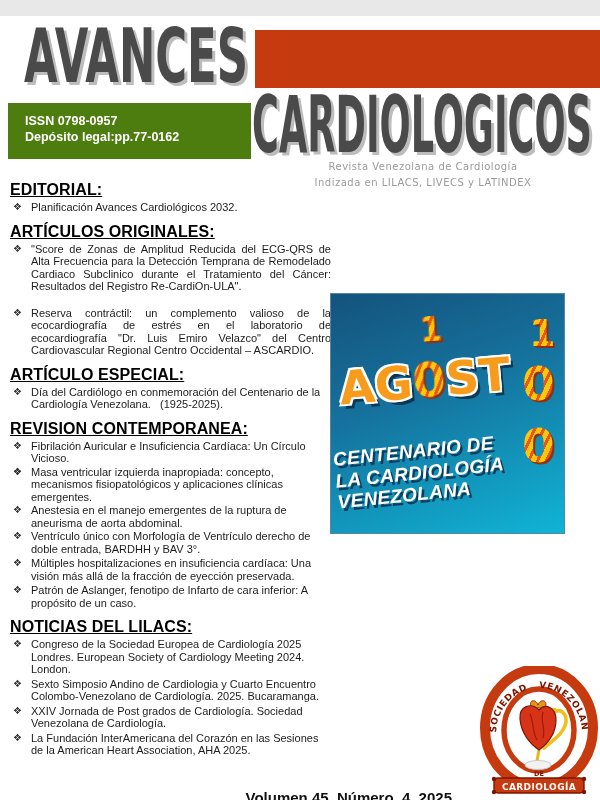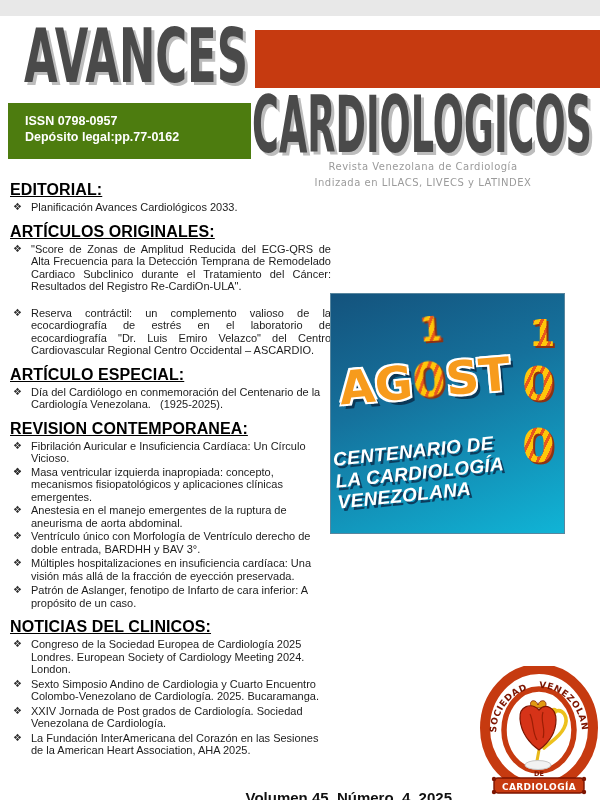--- a/index.html
+++ b/index.html
@@ -85,21 +85,21 @@
   <div class="subtitle">
     <div>Revista Venezolana de Cardiología</div>
     <div>Indizada en LILACS, LIVECS y LATINDEX</div>
   </div>
 
   <main class="toc">
 
     <section class="sec">
       <h3>EDITORIAL:</h3>
       <ul>
-        <li><span class="blt">❖</span><span>Planificación Avances Cardiológicos 2033.</span></li>
+        <li><span class="blt">❖</span><span>Planificación Avances Cardiológicos 2032.</span></li>
       </ul>
     </section>
 
     <section class="sec just">
       <h3>ARTÍCULOS ORIGINALES:</h3>
       <ul>
         <li class="sp"><span class="blt">❖</span><span>"Score de Zonas de Amplitud Reducida del ECG-QRS de Alta Frecuencia para la Detección Temprana de Remodelado Cardiaco Subclinico durante el Tratamiento del Cáncer: Resultados del Registro Re-CardiOn-ULA".</span></li>
         <li><span class="blt">❖</span><span>Reserva contráctil: un complemento valioso de la ecocardiografía de estrés en el laboratorio de ecocardiografía "Dr. Luis Emiro Velazco" del Centro Cardiovascular Regional Centro Occidental – ASCARDIO.</span></li>
       </ul>
     </section>
@@ -123,21 +123,21 @@
 
     <section class="sec g">
       <ul>
         <li><span class="blt">❖</span><span>Ventrículo único con Morfología de Ventrículo derecho de doble entrada, BARDHH y BAV 3°.</span></li>
         <li><span class="blt">❖</span><span>Múltiples hospitalizaciones en insuficiencia cardíaca: Una visión más allá de la fracción de eyección preservada.</span></li>
         <li><span class="blt">❖</span><span>Patrón de Aslanger, fenotipo de Infarto de cara inferior: A propósito de un caso.</span></li>
       </ul>
     </section>
 
     <section class="sec g">
-      <h3>NOTICIAS DEL CLINICOS:</h3>
+      <h3>NOTICIAS DEL LILACS:</h3>
       <ul>
         <li><span class="blt">❖</span><span>Congreso de la Sociedad Europea de Cardiología 2025 Londres. European Society of Cardiology Meeting 2024. London.</span></li>
         <li><span class="blt">❖</span><span>Sexto Simposio Andino de Cardiologia y Cuarto Encuentro Colombo-Venezolano de Cardiología. 2025. Bucaramanga.</span></li>
         <li><span class="blt">❖</span><span>XXIV Jornada de Post grados de Cardiología. Sociedad Venezolana de Cardiología.</span></li>
         <li><span class="blt">❖</span><span>La Fundación InterAmericana del Corazón en las Sesiones de la American Heart Association, AHA 2025.</span></li>
       </ul>
     </section>
   </main>
 
   <div class="promo">

